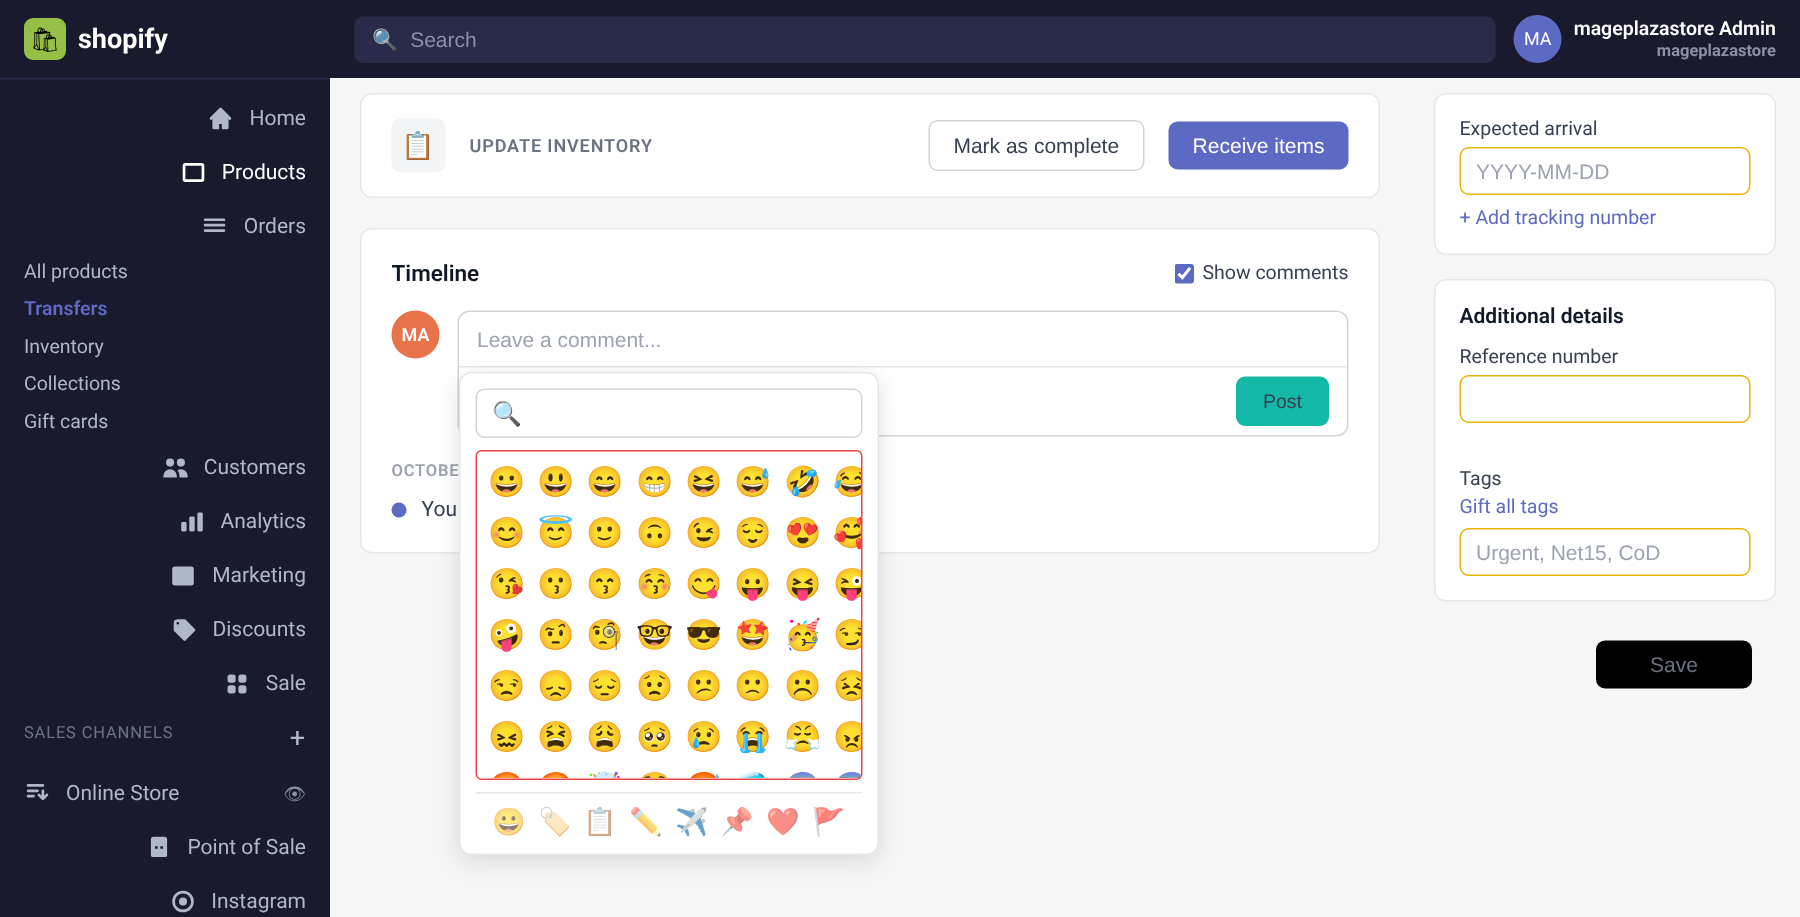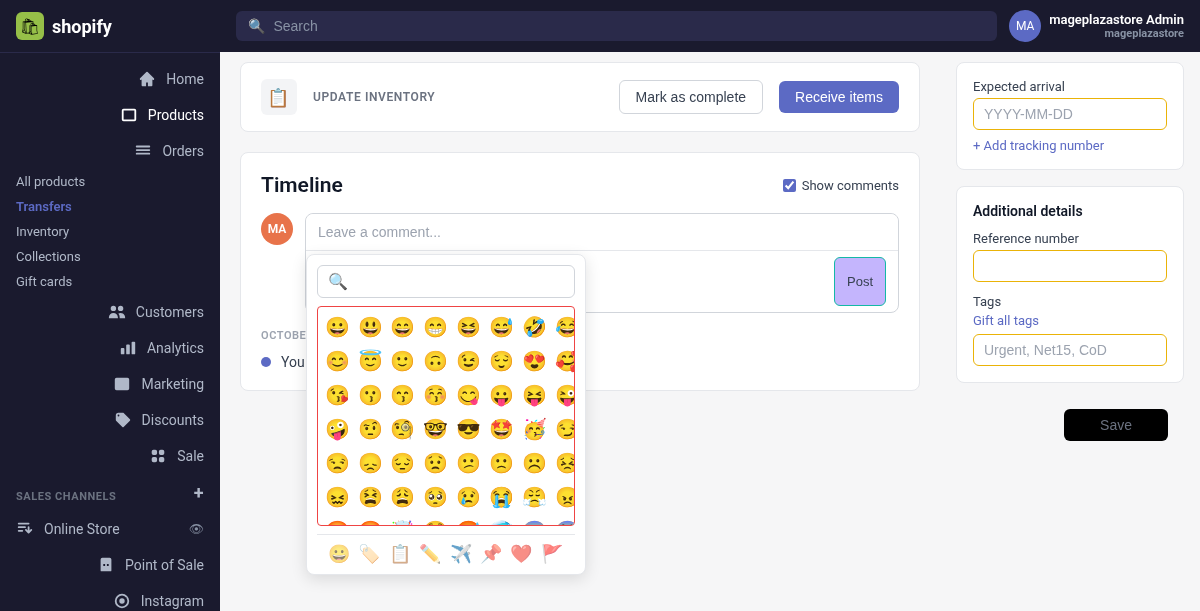--- a/index.html
+++ b/index.html
@@ -14,21 +14,21 @@
 
     .sidebar-nav { flex: 1; padding: 8px 0; }
     .nav-item { display: flex; align-items: center; gap: 10px; padding: 9px 16px; color: #b0b8c8; font-size: 14px; cursor: pointer; text-decoration: none; justify-content: flex-end; }
     .nav-item.active { color: white; }
     .nav-item svg { width: 18px; height: 18px; flex-shrink: 0; }
 
     .sub-nav { }
     .sub-nav-item { display: block; padding: 5px 16px; color: #b0b8c8; font-size: 13px; cursor: pointer; text-decoration: none; }
     .sub-nav-item.active { color: #5c6ac4; font-weight: 600; }
 
-    .sales-channels-header { display: flex; align-items: flex-end; justify-content: space-between; padding: 8px 16px; color: #6b7280; font-size: 11px; font-weight: 700; text-transform: uppercase; letter-spacing: 0.05em; }
+    .sales-channels-header { display: flex; align-items: flex-start; justify-content: space-between; padding: 8px 16px; color: #6b7280; font-size: 11px; font-weight: 400; text-transform: uppercase; letter-spacing: 0.05em; }
     .sales-channels-header span:last-child { font-size: 18px; color: #b0b8c8; cursor: pointer; }
 
     
     .main-area { flex: 1; display: flex; flex-direction: column; overflow: hidden; }
     .topbar { background: #1a1a2e; padding: 10px 16px; display: flex; align-items: center; gap: 12px; }
     .search-bar { flex: 1; background: #2a2a4a; border-radius: 6px; display: flex; align-items: center; gap: 8px; padding: 7px 12px; }
     .search-bar input { background: none; border: none; outline: none; color: white; font-size: 14px; flex: 1; }
     .search-bar input::placeholder { color: #8892a4; }
     .search-icon { color: #8892a4; font-size: 14px; }
     .user-area { display: flex; align-items: center; gap: 8px; color: white; }
@@ -44,32 +44,32 @@
     
     .update-inventory-bar { background: white; border: 1px solid #e5e7eb; border-radius: 8px; padding: 16px 20px; display: flex; align-items: center; gap: 16px; margin-bottom: 20px; margin-top: 10px; }
     .inventory-icon { width: 36px; height: 36px; background: #f3f4f6; border-radius: 6px; display: flex; align-items: center; justify-content: center; font-size: 18px; color: #6b7280; }
     .inventory-label { font-size: 12px; font-weight: 600; color: #6b7280; text-transform: uppercase; letter-spacing: 0.05em; flex: 1; }
     .btn-mark-complete { background: white; border: 1px solid #d1d5db; border-radius: 6px; padding: 8px 16px; font-size: 14px; cursor: pointer; color: #374151; }
     .btn-receive-items { background: #5c6ac4; border: none; border-radius: 6px; padding: 8px 16px; font-size: 14px; cursor: pointer; color: white; font-weight: 500; }
 
     
     .timeline-section { background: white; border: 1px solid #e5e7eb; border-radius: 8px; padding: 20px; }
     .timeline-header { display: flex; align-items: center; justify-content: space-between; margin-bottom: 16px; }
-    .timeline-title { font-size: 21px; font-weight: 600; color: #111827; }
+    .timeline-title { font-size: 15px; font-weight: 600; color: #111827; }
     .show-comments { display: flex; align-items: center; gap: 6px; font-size: 13px; color: #374151; }
     .show-comments input[type="checkbox"] { accent-color: #5c6ac4; }
 
     .comment-area { display: flex; align-items: flex-start; gap: 12px; margin-bottom: 16px; position: relative; }
     .commenter-avatar { width: 32px; height: 32px; border-radius: 50%; background: #e8734a; display: flex; align-items: center; justify-content: center; font-size: 12px; color: white; font-weight: 600; flex-shrink: 0; }
     .comment-input-wrapper { flex: 1; border: 1px solid #d1d5db; border-radius: 8px; overflow: visible; position: relative; }
     .comment-input { width: 100%; padding: 10px 12px; border: none; outline: none; font-size: 14px; color: #374151; border-radius: 8px; }
     .comment-input::placeholder { color: #9ca3af; }
     .comment-toolbar { display: flex; align-items: center; gap: 8px; padding: 6px 12px; border-top: 1px solid #e5e7eb; }
     .toolbar-icon { font-size: 16px; cursor: pointer; color: #6b7280; }
-    .btn-post { background: #c4b5fd; border: 1px solid #14b8a6; border-radius: 6px; padding: 16px 12px; font-size: 13px; cursor: pointer; color: #374151; margin-left: auto; }
+    .btn-post { background: #14b8a6; border: 6px solid #14b8a6; border-radius: 6px; padding: 3px 12px; font-size: 13px; cursor: pointer; color: #374151; margin-left: auto; }
 
     
     .emoji-picker { position: absolute; top: 40px; left: 0; background: white; border: 1px solid #e5e7eb; border-radius: 8px; box-shadow: 0 4px 16px rgba(0,0,0,0.12); z-index: 100; width: 280px; padding: 10px; }
     .emoji-search { display: flex; align-items: center; gap: 6px; border: 1px solid #d1d5db; border-radius: 6px; padding: 6px 10px; margin-bottom: 8px; }
     .emoji-search input { border: none; outline: none; font-size: 14px; flex: 1; color: #374151; }
     .emoji-grid { display: grid; grid-template-columns: repeat(8, 1fr); gap: 2px; max-height: 220px; overflow-y: auto; border: 1.5px solid #ef4444; border-radius: 4px; padding: 4px; }
     .emoji-cell { font-size: 20px; cursor: pointer; text-align: center; padding: 3px; border-radius: 4px; line-height: 1.3; }
     .emoji-categories { display: flex; gap: 8px; margin-top: 8px; padding-top: 8px; border-top: 1px solid #e5e7eb; justify-content: center; }
     .emoji-cat-icon { font-size: 18px; cursor: pointer; opacity: 0.6; }
 
@@ -329,21 +329,21 @@
       <div class="right-section">
         <div class="field-label">Expected arrival</div>
         <input type="text" class="field-input" placeholder="YYYY-MM-DD" style="">
         <a class="add-tracking">+ Add tracking number</a>
       </div>
 
       <div class="right-section">
         <div class="right-section-title">Additional details</div>
         <div class="field-label">Reference number</div>
         <input type="text" class="field-input" style="">
-        <div style="margin-top:12px;">
+        <div style="margin-top:30px;">
           <div class="field-label">Tags</div>
           <a class="view-tags">Gift all tags</a>
           <input type="text" class="field-input" placeholder="Urgent, Net15, CoD" style="">
         </div>
       </div>
 
       <div class="save-bar">
         <button class="btn-save">Save</button>
       </div>
     </div>

